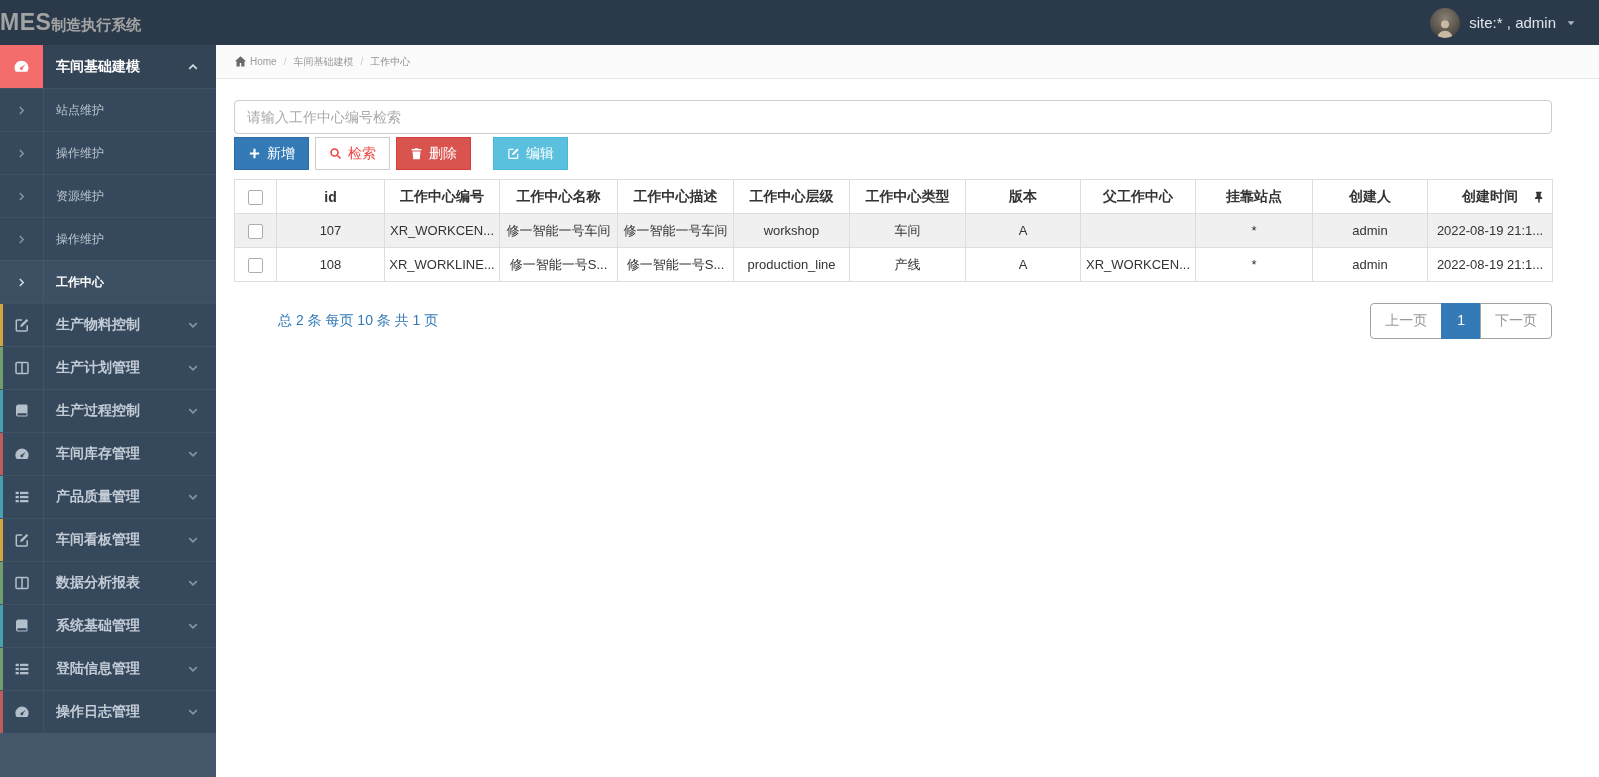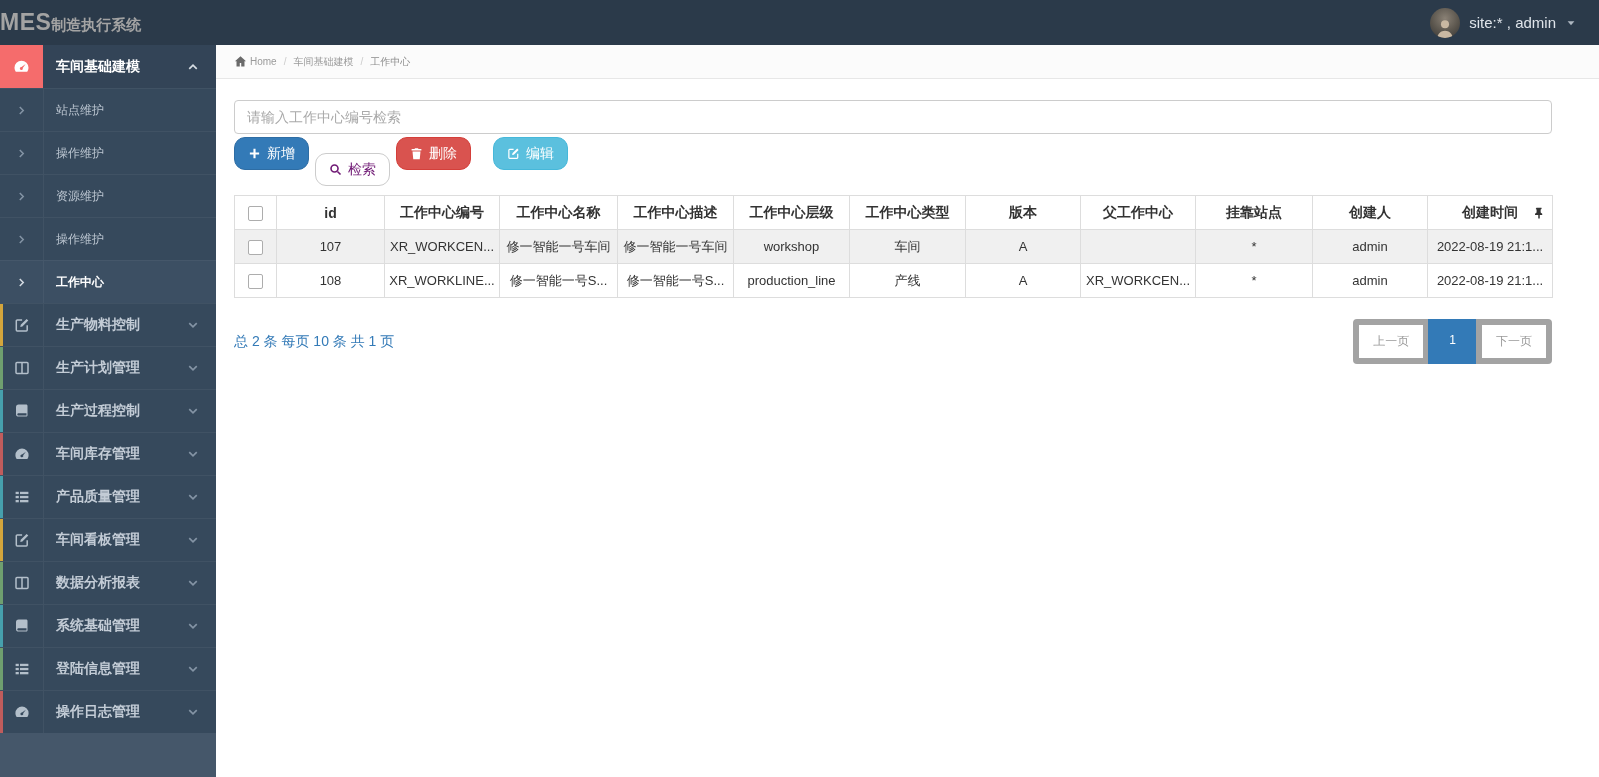--- a/index.html
+++ b/index.html
@@ -85,49 +85,49 @@
 
   .search-input {
     width:1318px; height:34px; border:1px solid #ccc; border-radius:4px;
     padding:0 12px; font-size:14px; color:#555; outline:none;
     font-family:"Liberation Sans","DejaVu Sans",sans-serif;
   }
   .search-input::placeholder { color:#a9a9a9; }
 
   .toolbar { margin-top:3px; display:flex; gap:6px; }
   .btn {
-    height:33px; padding:8px 13px; border-radius:11px; font-size:14px;
+    height:33px; padding:8px 13px; border-radius:0; font-size:14px;
     display:inline-flex; align-items:center; gap:6px; cursor:pointer;
     border:1px solid transparent; background:#fff;
     font-family:"Liberation Sans","DejaVu Sans",sans-serif;
   }
   .btn svg { width:13px; height:13px; }
   .btn-primary { background:#337ab7; border-color:#2e6da4; color:#fff; }
-  .btn-default { background:#fff; border-color:#ccc; color:#701a75;margin-top:16px; }
+  .btn-default { background:#fff; border-color:#ccc; color:#ef4444; }
   .btn-danger  { background:#d9534f; border-color:#d43f3a; color:#fff; }
   .btn-info    { background:#5bc0de; border-color:#46b8da; color:#fff;margin-left:16px; }
 
   table.grid { margin-top:9px; border-collapse:collapse; table-layout:fixed; width:1318px; }
   .grid th, .grid td { border:1px solid #ddd; text-align:center; overflow:hidden; white-space:nowrap; }
   .grid th { height:34px; font-size:14px; font-weight:bold; color:#333; background:#fff; position:relative; }
   .grid td { height:34px; font-size:13px; color:#333; }
   .grid tbody tr:nth-child(odd) { background:#f0f0f0; }
   .grid input[type="checkbox"] {
     appearance:none; -webkit-appearance:none; width:15px; height:15px;
     border:1px solid #adadad; border-radius:2px; background:#fff; margin:0; vertical-align:middle; cursor:pointer;
   }
   .pin { position:absolute; right:7px; top:50%; transform:translateY(-50%); color:#333; display:flex; cursor:pointer; }
   .pin svg { width:12px; height:12px; }
 
   .pager-row { width:1318px; margin-top:21px; display:flex; justify-content:space-between; align-items:center; }
-  .pager-summary { color:#337ab7; font-size:14px; }
+  .pager-summary { color:#337ab7; font-size:14px;margin-left:44px; }
   .pagination { display:flex; }
   .page-btn {
-    padding:8px 14px; font-size:12px; color:#999; background:#fff;
-    border:6px solid #a3a3a3; margin-left:-1px; cursor:pointer;
+    padding:8px 14px; font-size:14px; color:#999; background:#fff;
+    border:1px solid #a3a3a3; margin-left:-1px; cursor:pointer;
   }
   .page-btn.first { border-radius:4px 0 0 4px; margin-left:0; }
   .page-btn.last { border-radius:0 4px 4px 0; }
   .page-btn.active { background:#337ab7; border-color:#337ab7; color:#fff; padding:8px 15px; }
 </style>
 </head>
 <body>
 
 <div class="app">
 

